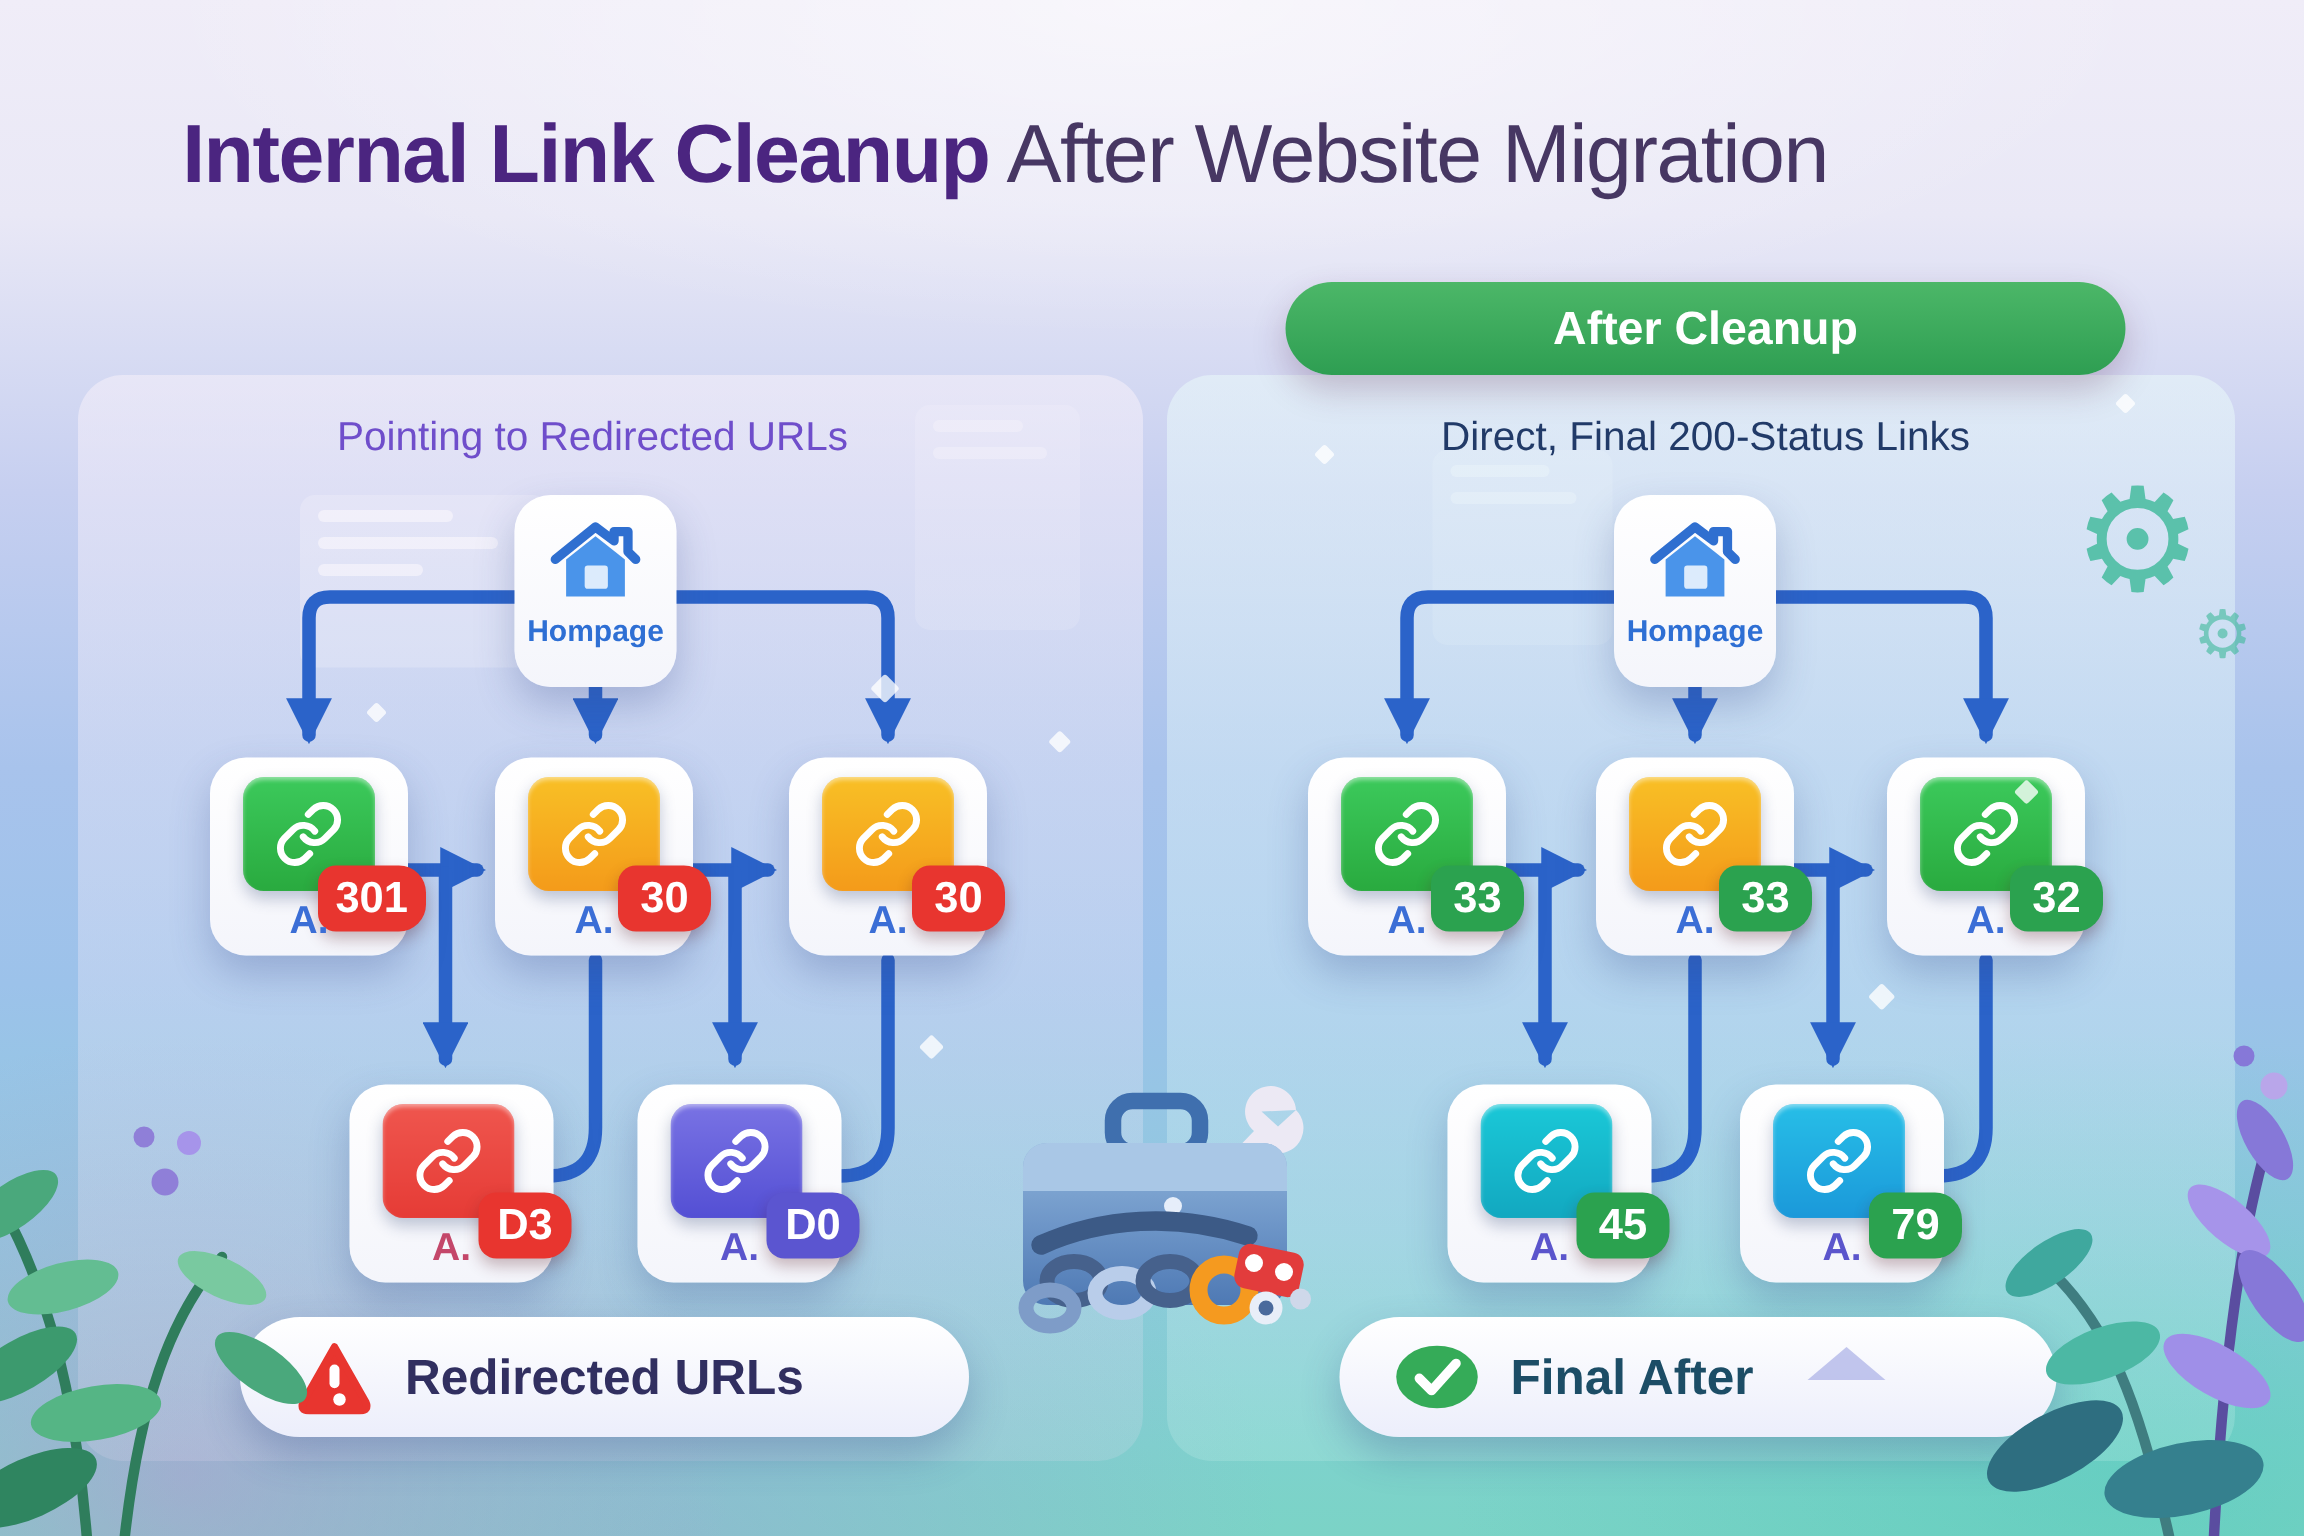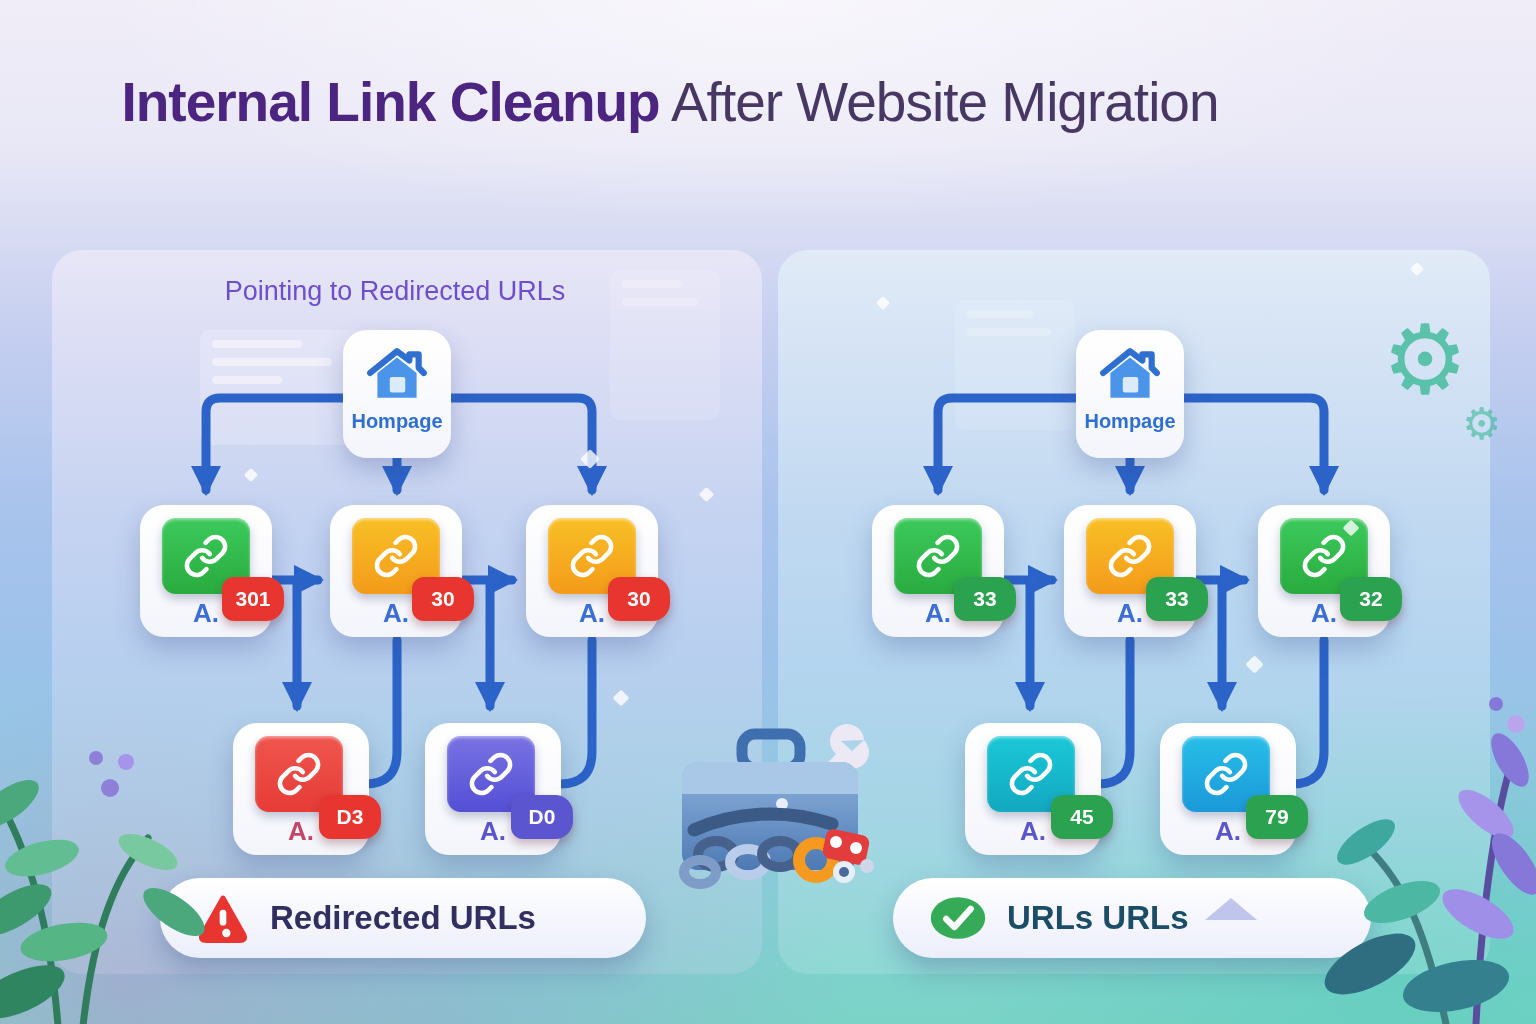--- a/index.html
+++ b/index.html
@@ -38,21 +38,21 @@
     box-shadow:0 12px 26px rgba(55,75,140,.28);}
   .homepage{width:108px;height:128px;display:flex;flex-direction:column;align-items:center;justify-content:flex-start;padding-top:14px;box-sizing:border-box;}
   .homepage .hp-label{font-size:20px;font-weight:700;color:#2e6fd4;margin-top:4px;}
   .linkcard{width:132px;height:132px;box-sizing:border-box;}
   .tile{position:absolute;left:22px;top:13px;width:88px;height:76px;border-radius:14px;
     background-image:linear-gradient(180deg,rgba(255,255,255,.30),rgba(0,0,0,.10));
     background-blend-mode:overlay;display:flex;align-items:center;justify-content:center;
     box-shadow:0 5px 10px rgba(40,60,110,.28), inset 0 2px 3px rgba(255,255,255,.45);}
   .badge{position:absolute;right:-12px;top:72px;min-width:62px;height:44px;padding:0 12px;
     box-sizing:border-box;border-radius:12px 18px 18px 12px;display:flex;align-items:center;justify-content:center;
-    color:#fff;font-size:21px;font-weight:700;box-shadow:0 5px 10px rgba(90,30,40,.30);}
+    color:#fff;font-size:29px;font-weight:700;box-shadow:0 5px 10px rgba(90,30,40,.30);}
   .nlabel{position:absolute;left:0;bottom:8px;width:100%;text-align:center;font-size:26px;font-weight:800;}
 
   .pill-footer{position:absolute;height:80px;border-radius:40px;display:flex;align-items:center;
     background:linear-gradient(180deg,#ffffff,#eceefb);box-shadow:0 12px 26px rgba(55,75,140,.30);
     font-size:33px;font-weight:700;}
   .pill-footer .ficon{margin:0 20px 0 36px;display:flex;}
   .pill-footer.before{color:#312f60;}
   .pill-footer.after{color:#1c4d66;}
 
   .diamond{position:absolute;background:rgba(255,255,255,.78);transform:rotate(45deg);border-radius:2px;}
@@ -192,20 +192,24 @@
     <span class="ficon">
       <svg width="54" height="50" viewBox="0 0 64 60">
         <path d="M32 6 L57 50 Q60 57 52 57 H12 Q4 57 7 50 Z" fill="#e8352f" stroke="#e8352f" stroke-width="6" stroke-linejoin="round"></path>
         <rect x="28" y="20" width="8" height="19" rx="4" fill="#ffffff"></rect>
         <circle cx="36" cy="48" r="5" fill="#ffffff"></circle>
       </svg>
     </span>
     <span>Redirected URLs</span>
   </div>
 
+  <div class="pill-header green" style="left:857px;top:188px;">
+    <span>After Cleanup</span>
+  </div>
+  <div class="subtitle after" style="left:857px;top:276px;">Direct, Final 200-Status Links</div>
 
   <div class="card homepage" style="left:1076px;top:330px;">
     <span>
       <svg width="66" height="62" viewBox="0 0 64 60">
         <path d="M6 28 L32 7 L44 16 V10 h9 V23 L58 28" fill="none" stroke="#2f6fd0" stroke-width="6" stroke-linecap="round" stroke-linejoin="round"></path>
         <path d="M13 28 L32 13 L51 28 V52 H13 Z" fill="#4a94ea"></path>
         <rect x="25" y="32" width="15" height="15" rx="2" fill="#dcebfc"></rect>
       </svg>
     </span>
     <span class="hp-label">Hompage</span>
@@ -262,21 +266,21 @@
     <div class="nlabel" style="color: rgb(91, 85, 204);">A.</div>
   </div>
 
   <div class="pill-footer after" style="left:893px;top:878px;width:478px;">
     <span class="ficon">
       <svg width="58" height="46" viewBox="0 0 64 50">
         <ellipse cx="32" cy="25" rx="30" ry="23" fill="#35ab58"></ellipse>
         <path d="M19 26 L28 35 L46 15" fill="none" stroke="#ffffff" stroke-width="7" stroke-linecap="round" stroke-linejoin="round"></path>
       </svg>
     </span>
-    <span>URLs URLs</span>
+    <span>Final After</span>
   </div>
   <div class="tri-deco" style="left:1205px;top:898px;"></div>
 
   <svg class="abs" style="left:664px;top:712px;" width="220" height="185" viewBox="0 0 220 185">
     <defs>
       <linearGradient id="tb" x1="0" y1="0" x2="0" y2="1">
         <stop offset="0" stop-color="#8fb4da"></stop>
           <stop offset=".5" stop-color="#6e96c8"></stop>
           <stop offset="1" stop-color="#4e79b4"></stop>
       </linearGradient>

